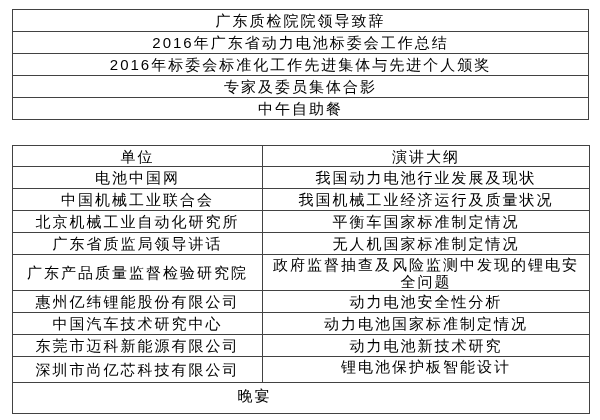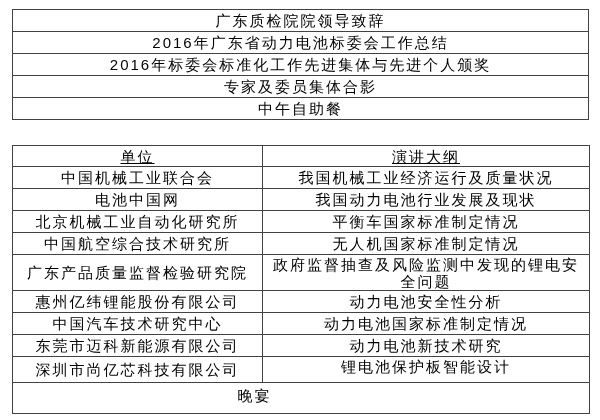--- a/index.html
+++ b/index.html
@@ -40,21 +40,21 @@
     width: 577px;
   }
   .agenda-table tr { height: 22px; }
   
   .speech-table {
     top: 145px;
     width: 577px;
   }
   .speech-table col.c-org   { width: 250px; }
   .speech-table col.c-topic { width: 327px; }
-  .speech-table tr.h-row  { height: 21px; text-decoration: underline; }
+  .speech-table tr.h-row  { height: 21px; }
   .speech-table tr.s-row  { height: 22px; }
   .speech-table tr.s-row-tall { height: 36px; }
   .speech-table tr.s-row-med  { height: 26px; }
   .speech-table tr.s-row-med td.topic-top {
     vertical-align: top;
     padding-top: 1px;
   }
   .speech-table td.wrap { white-space: normal; margin-top: 12px; }
   .speech-table td .line { display: block; }
   .speech-table tr.f-row { height: 31px; }
@@ -94,36 +94,36 @@
       <col class="c-org">
       <col class="c-topic">
     </colgroup>
     <tbody>
       <tr class="h-row">
         <td>单位</td>
         <td>演讲大纲</td>
       </tr>
 
       <tr class="s-row">
-        <td>中国机械工业联合会</td>
-        <td>我国机械工业经济运行及质量状况</td>
+        <td>电池中国网</td>
+        <td>我国动力电池行业发展及现状</td>
       </tr>
 
       <tr class="s-row">
-        <td>电池中国网</td>
-        <td>我国动力电池行业发展及现状</td>
+        <td>中国机械工业联合会</td>
+        <td>我国机械工业经济运行及质量状况</td>
       </tr>
 
       <tr class="s-row">
         <td>北京机械工业自动化研究所</td>
         <td>平衡车国家标准制定情况</td>
       </tr>
 
       <tr class="s-row">
-        <td>中国航空综合技术研究所</td>
+        <td>广东省质监局领导讲话</td>
         <td>无人机国家标准制定情况</td>
       </tr>
 
       <tr class="s-row-tall">
         <td>广东产品质量监督检验研究院</td>
         <td class="wrap">
           <span class="line">政府监督抽查及风险监测中发现的锂电安</span>
           <span class="line">全问题</span>
         </td>
       </tr>

